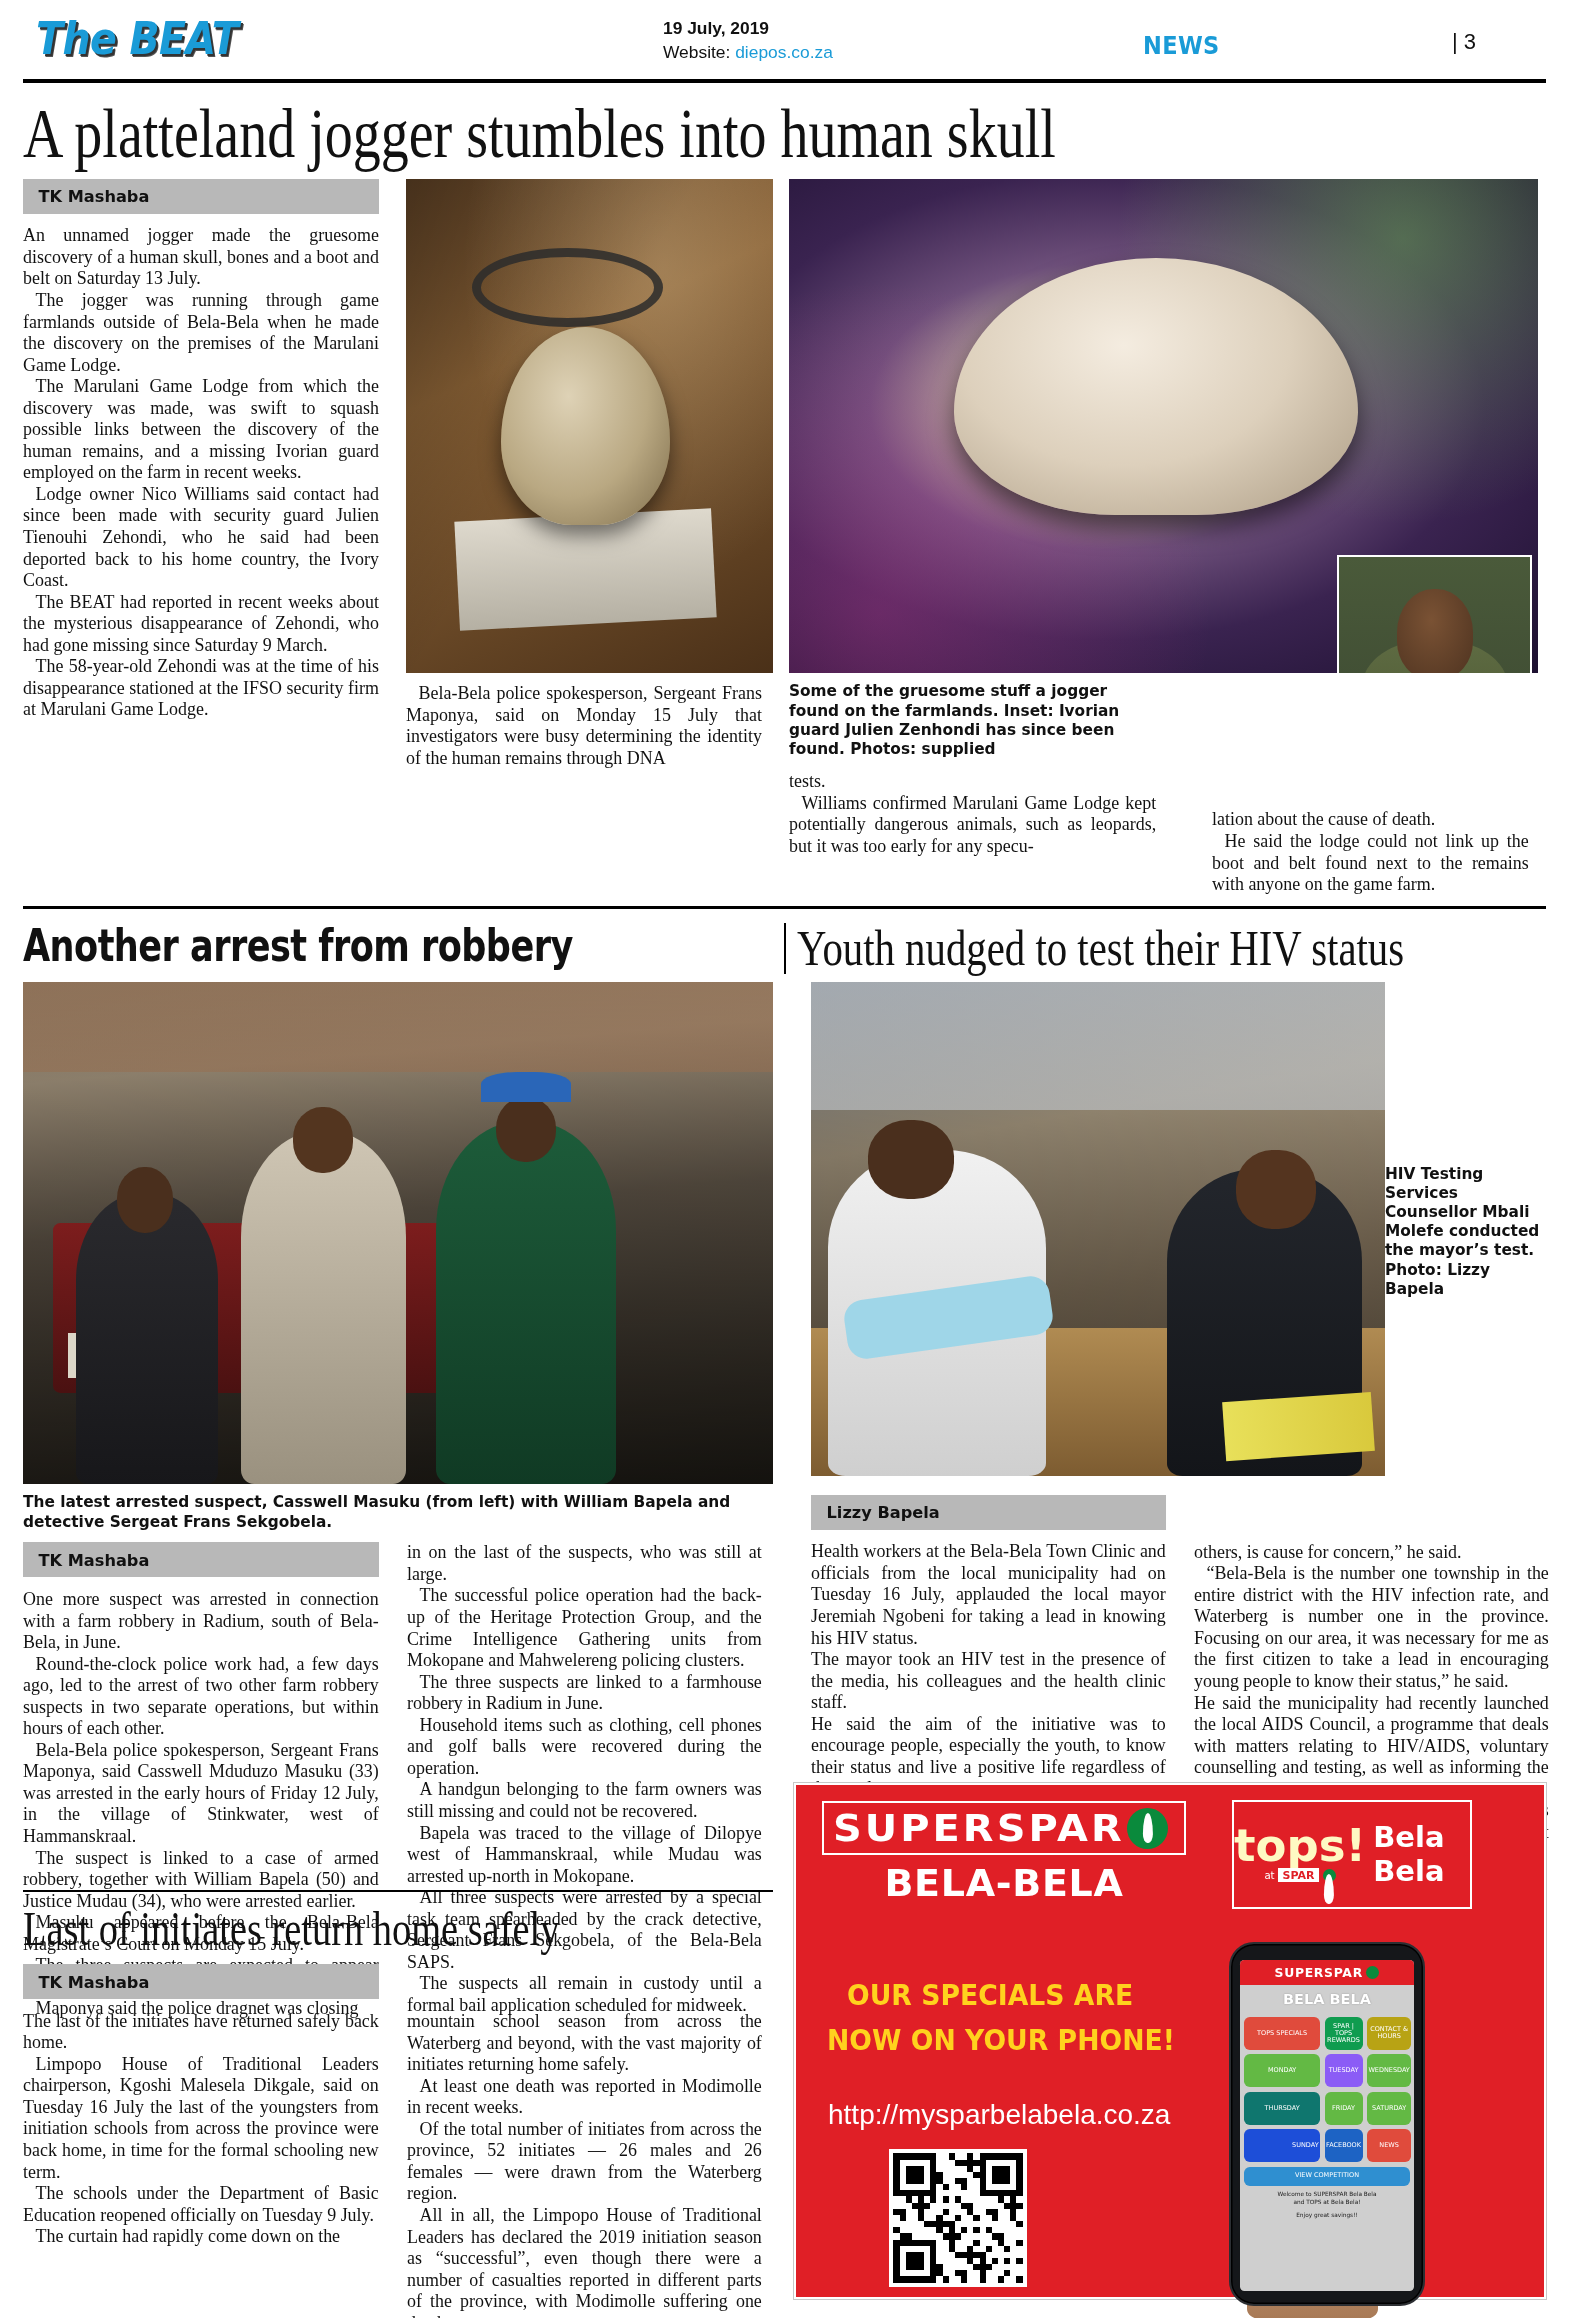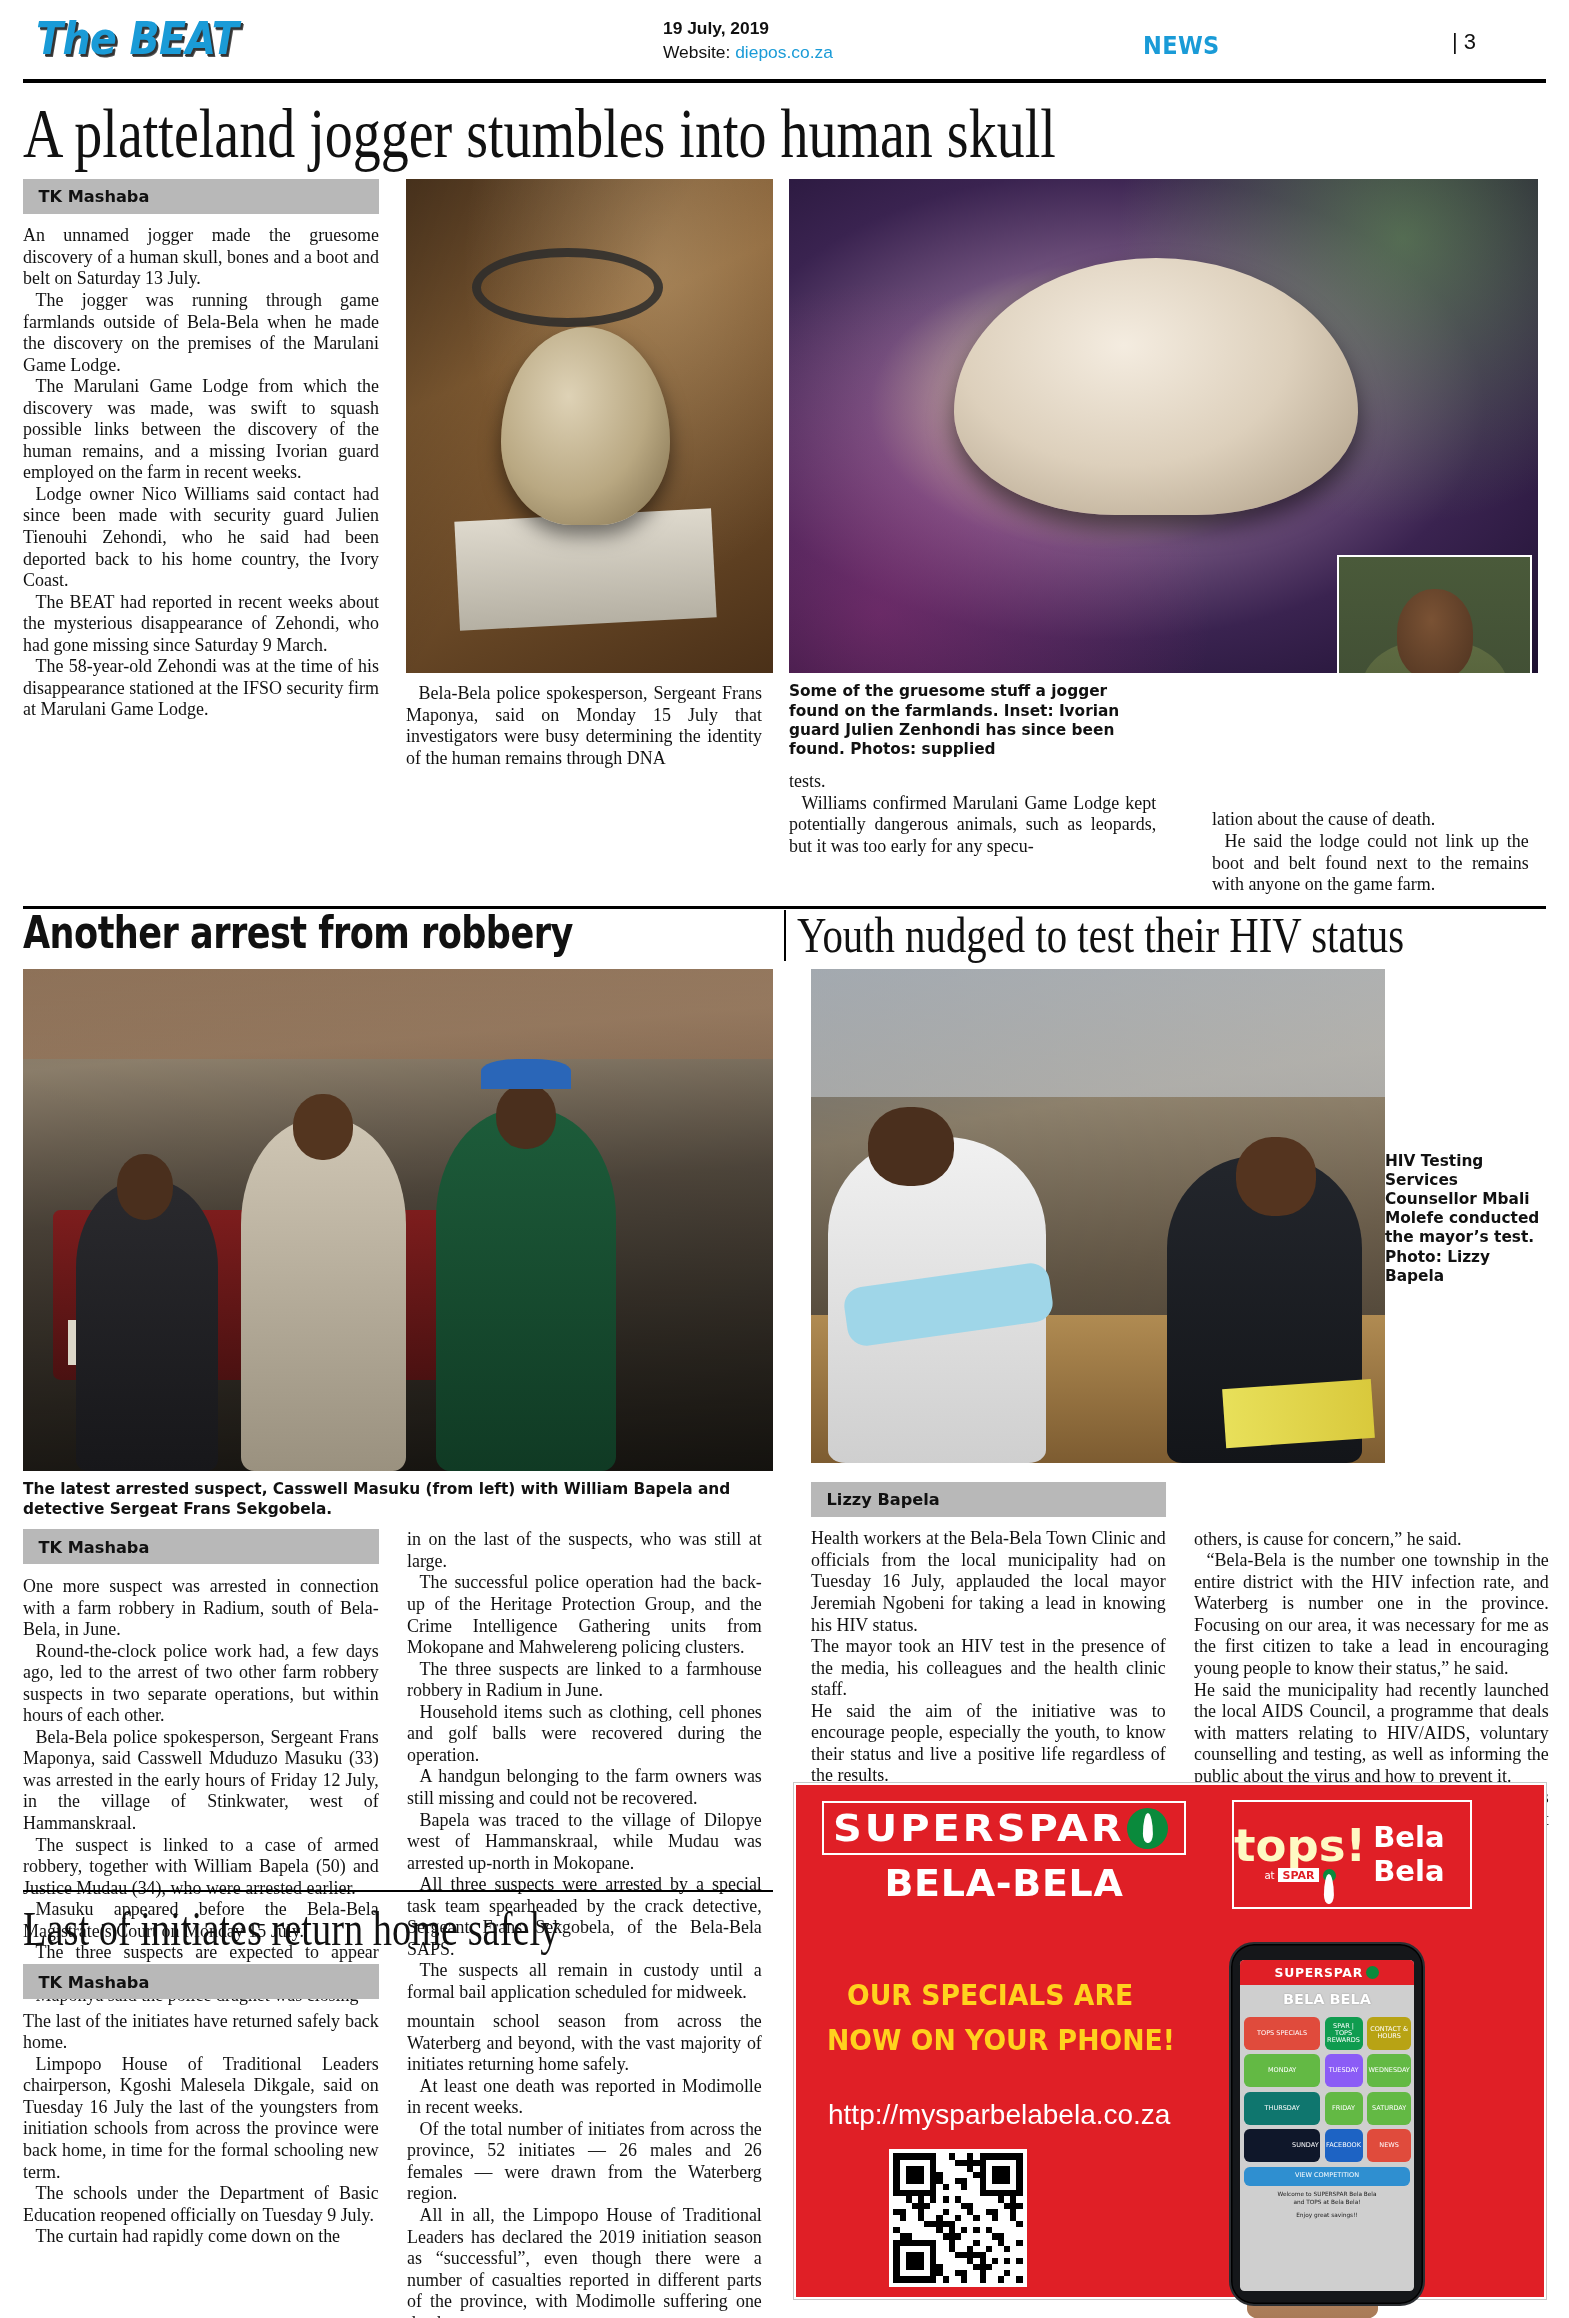--- a/index.html
+++ b/index.html
@@ -249,21 +249,21 @@
         <div style="width:339px; padding-top:128px;" class="body-col">
           <p class="noind">lation about the cause of death.</p>
           <p>He said the lodge could not link up the boot and belt found next to the remains with anyone on the game farm.</p>
         </div>
       </div>
     </div>
   </div>
 
   <div class="rule-thick" style="margin-top:10.2px;"></div>
 
-  <div style="display:flex; gap:11px; margin-top:1px;">
+  <div style="display:flex; gap:11px; margin-top:14px;">
     <div style="width:750px;">
       <div class="hl-sans-heavy">Another arrest from robbery</div>
     </div>
     <div class="vline" style="width:1.5px;background:#000;"></div>
     <div style="width:749px;">
       <div class="hl-serif">Youth nudged to test their HIV status</div>
     </div>
   </div>
 
   <div style="display:flex; gap:19px; margin-top:7.3px;">
@@ -865,21 +865,21 @@
         <div class="ph-grid" id="phgrid">
             <div class="ph-btn" style="background: rgb(224, 75, 60);">TOPS SPECIALS</div>
             <div class="ph-btn" style="background: rgb(15, 156, 79);">SPAR | TOPS REWARDS</div>
             <div class="ph-btn" style="background: rgb(184, 163, 20);">CONTACT &amp; HOURS</div>
             <div class="ph-btn" style="background: rgb(99, 185, 68);">MONDAY</div>
             <div class="ph-btn" style="background: #8b5cf6;">TUESDAY</div>
             <div class="ph-btn" style="background: rgb(99, 185, 68);">WEDNESDAY</div>
             <div class="ph-btn" style="background: #0f766e;">THURSDAY</div>
             <div class="ph-btn" style="background: rgb(99, 185, 68);">FRIDAY</div>
             <div class="ph-btn" style="background: rgb(99, 185, 68);">SATURDAY</div>
-            <div class="ph-btn" style="background: #0f172a; padding-left: 48px;">SUNDAY</div>
+            <div class="ph-btn" style="background: #1d4ed8; padding-left: 48px;">SUNDAY</div>
             <div class="ph-btn" style="background: rgb(29, 99, 196);">FACEBOOK</div>
             <div class="ph-btn" style="background: rgb(224, 75, 60);">NEWS</div>
           </div>
         <div style="padding:0 4.4px;">
           <div class="ph-btn ph-wide" style="background:#2f8fd0;">VIEW COMPETITION</div>
         </div>
         <div style="padding:4.4px 5.8px; font-family:'DejaVu Sans',sans-serif; font-size:5.8px; color:#222; text-align:center; line-height:1.45;">
           <div>Welcome to SUPERSPAR Bela Bela</div>
           <div>and TOPS at Bela Bela!</div>
           <div style="margin-top:4.4px;">Enjoy great savings!!</div>

